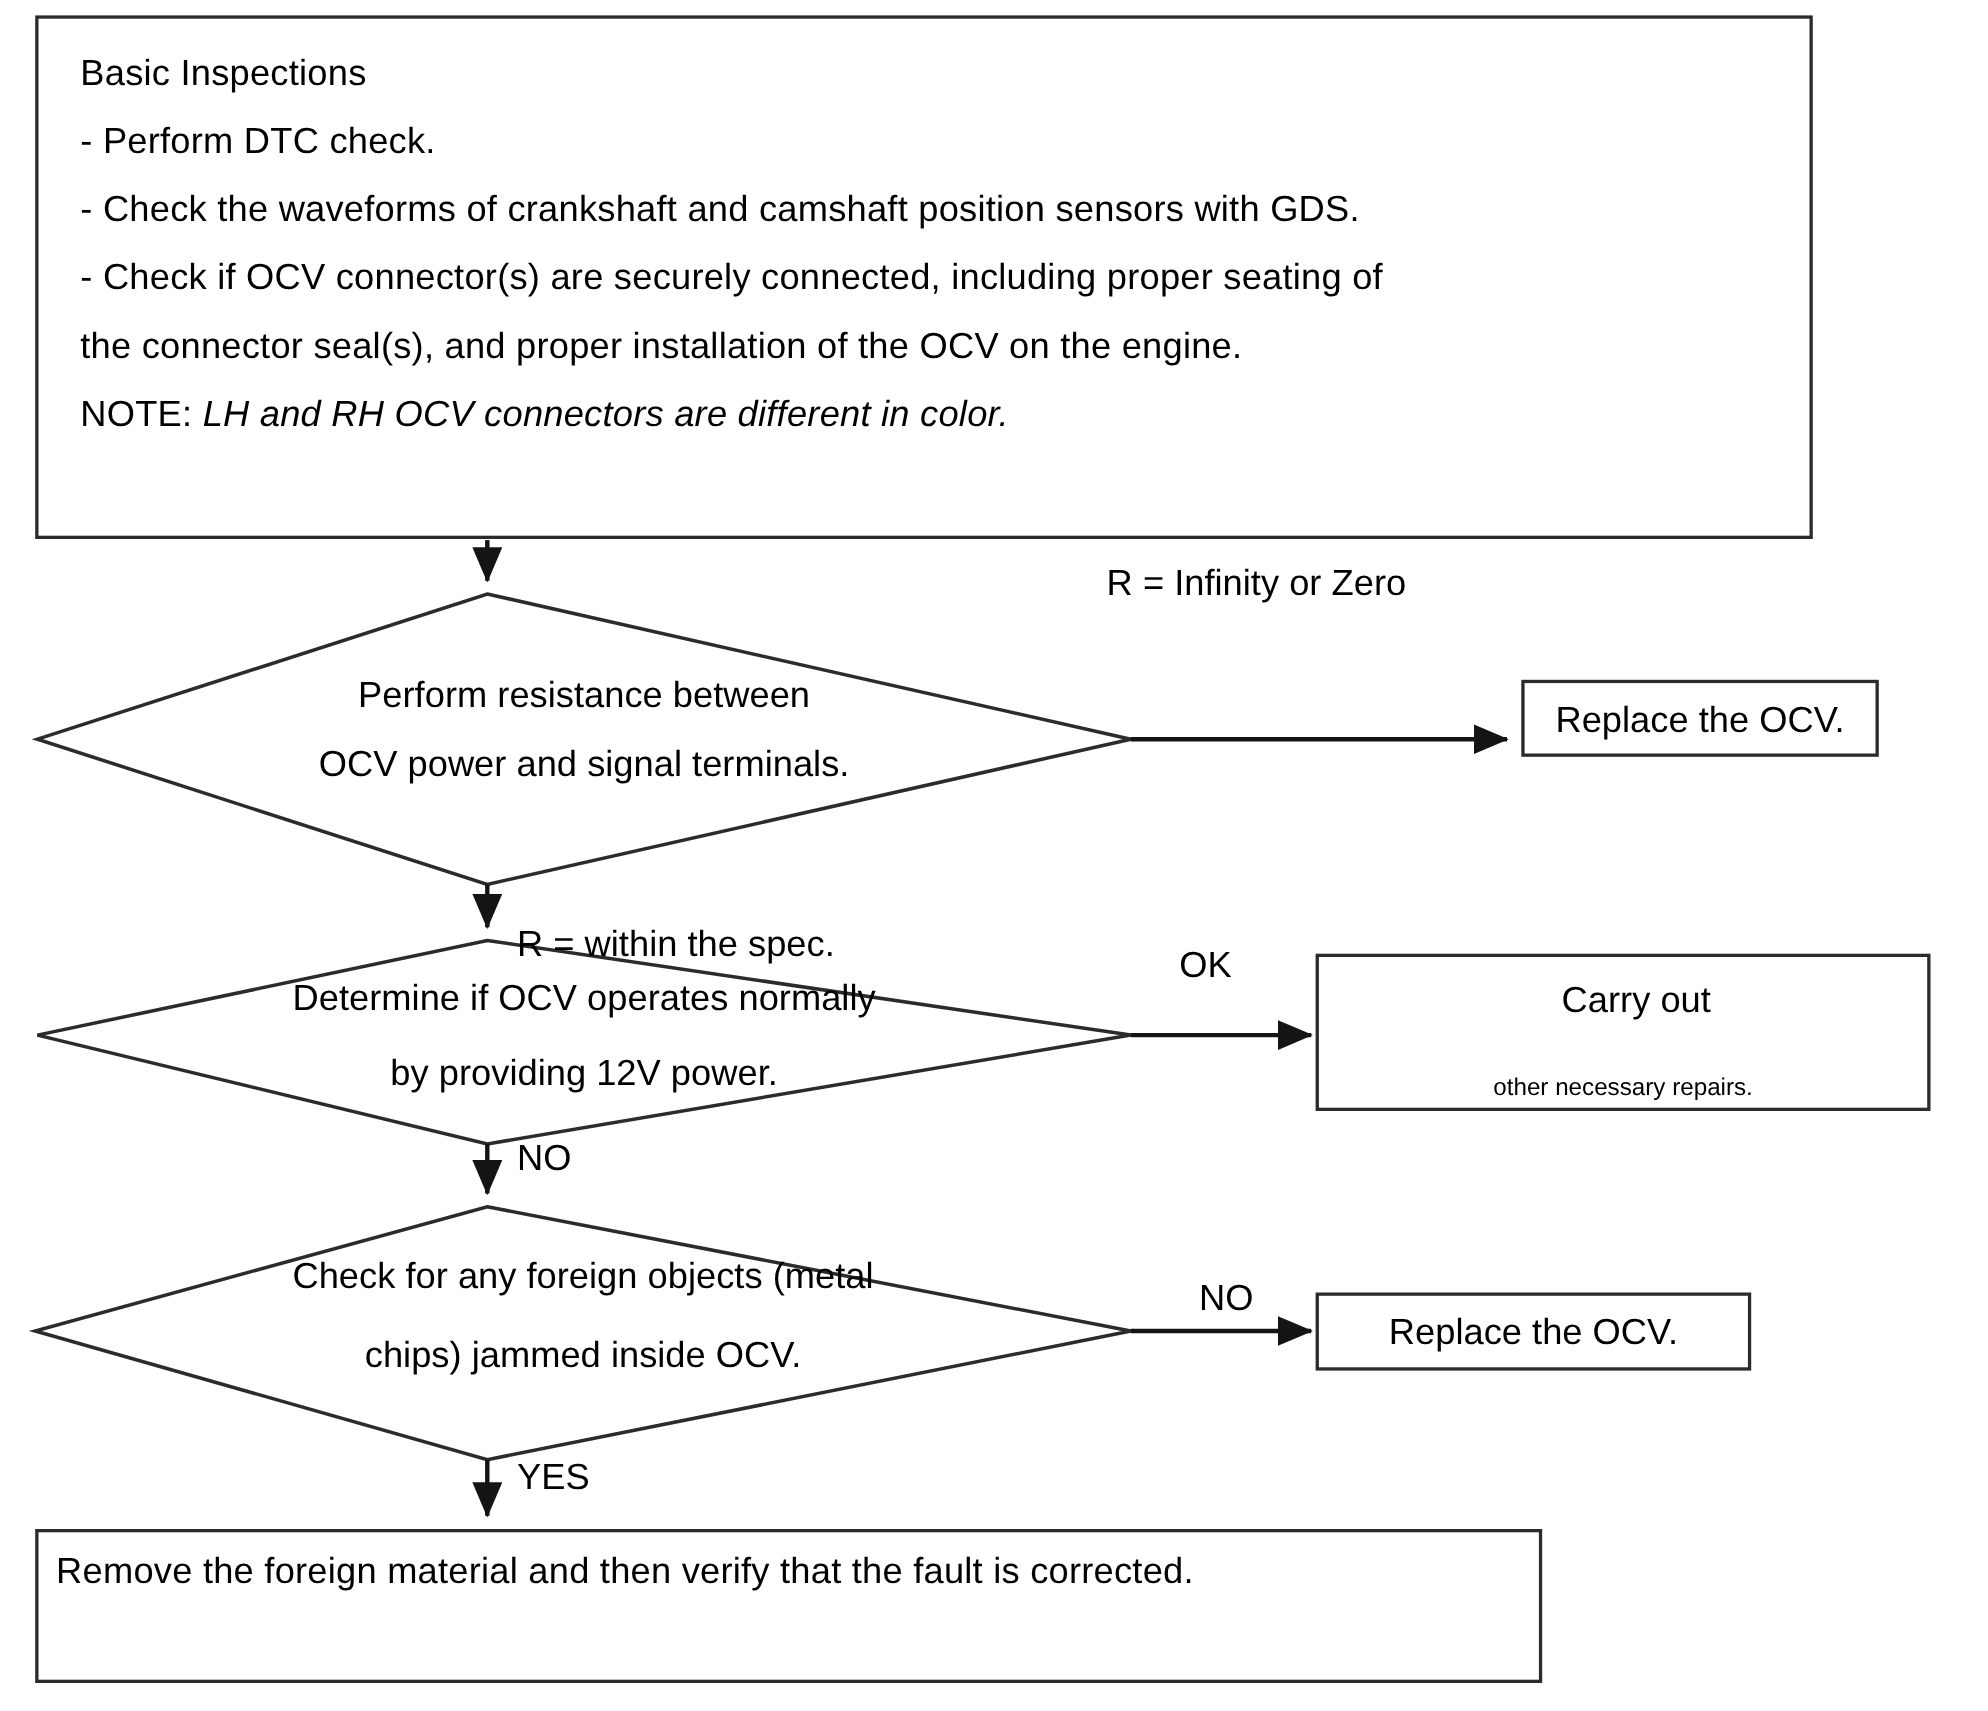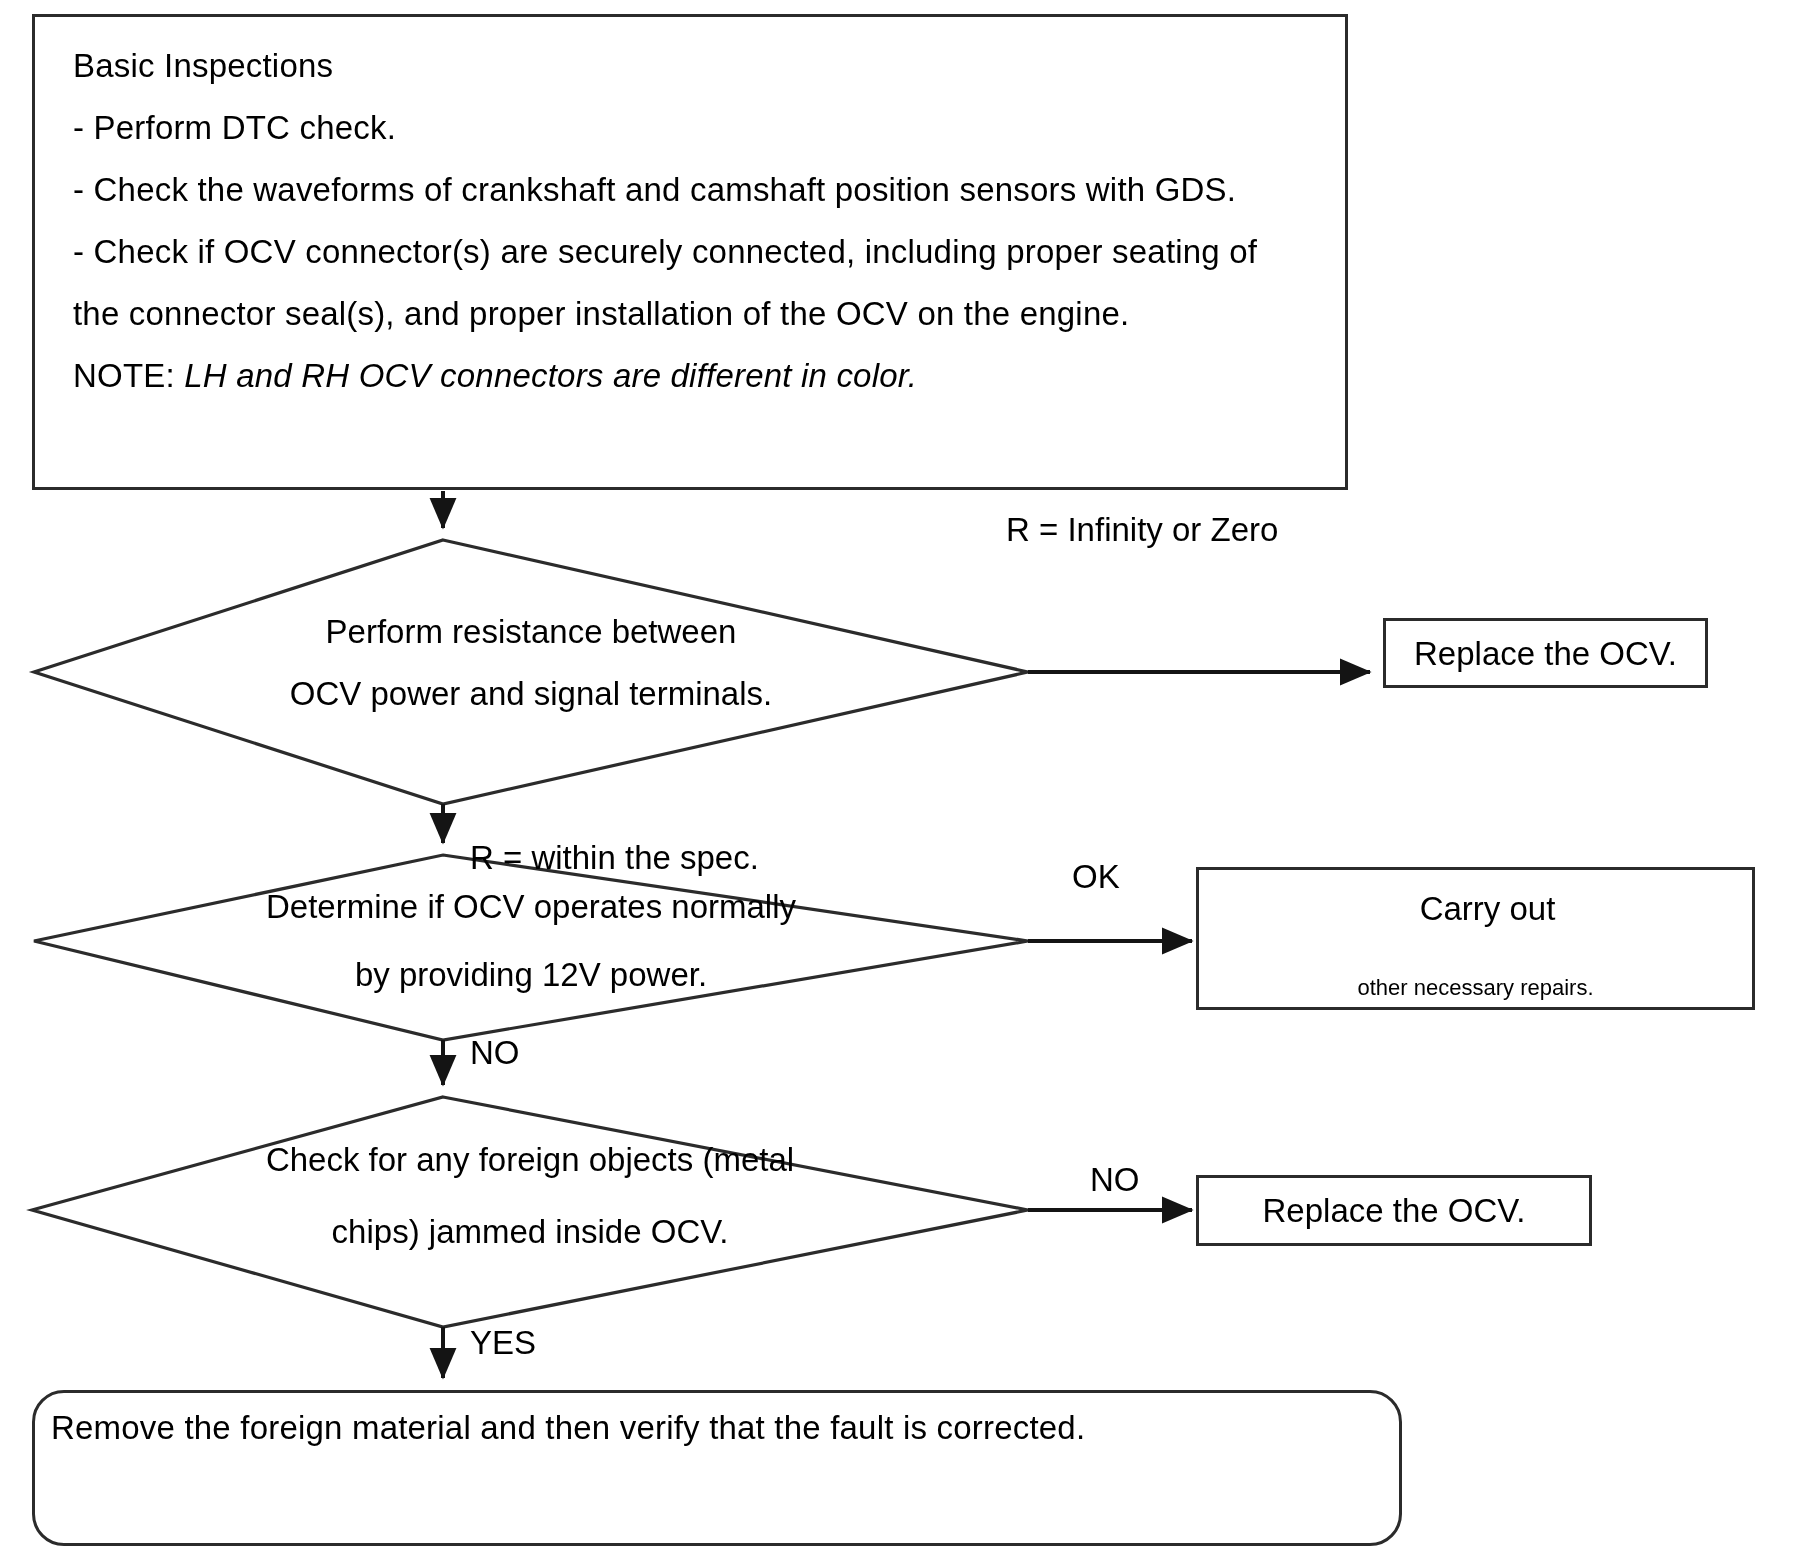--- a/index.html
+++ b/index.html
@@ -92,21 +92,21 @@
 
     <line x1="443" y1="1040" x2="443" y2="1085" stroke="#141414" stroke-width="4" marker-end="url(#arrowhead)"></line>
 
     <polygon points="443,1097 1028,1210 443,1327 32,1210" fill="none" stroke="#2b2b2b" stroke-width="3.2"></polygon>
 
     <line x1="1028" y1="1210" x2="1192" y2="1210" stroke="#141414" stroke-width="4" marker-end="url(#arrowhead)"></line>
 
     <line x1="443" y1="1327" x2="443" y2="1378" stroke="#141414" stroke-width="4" marker-end="url(#arrowhead)"></line>
   </svg>
 
-  <div class="box" style="left:32px; top:14px; width:1316px; height:476px;">
+  <div class="box" style="left:32px; top:14px; width:1616px; height:476px;">
     <div class="para" style="position:absolute; left:38px; top:18px;">Basic Inspections</div>
     <div class="para" style="position:absolute; left:38px; top:80px;">- Perform DTC check.</div>
     <div class="para" style="position:absolute; left:38px; top:142px;">- Check the waveforms of crankshaft and camshaft position sensors with GDS.</div>
     <div class="para" style="position:absolute; left:38px; top:204px;">- Check if OCV connector(s) are securely connected, including proper seating of</div>
     <div class="para" style="position:absolute; left:38px; top:266px;">the connector seal(s), and proper installation of the OCV on the engine.</div>
     <div class="para" style="position:absolute; left:38px; top:328px;">
       <span>NOTE:</span><span>&nbsp;</span><span class="ital">LH and RH OCV connectors are different in color.</span>
     </div>
   </div>
 
@@ -143,17 +143,17 @@
   </div>
 
   <div class="edge-label" style="left:1090px; top:1162px;">NO</div>
 
   <div class="edge-label" style="left:470px; top:1325px;">YES</div>
 
   <div class="box" style="left:1196px; top:1175px; width:396px; height:71px;">
     <div class="box-text center-text" style="left:0; top:10px; width:100%; font-size:33px; line-height:46px;">Replace the OCV.</div>
   </div>
 
-  <div class="box" style="left:32px; top:1390px; width:1370px; height:156px;border-radius:32px;">
+  <div class="box" style="left:32px; top:1390px; width:1370px; height:140px;">
     <div class="para" style="position:absolute; left:16px; top:6px; line-height:58px;">Remove the foreign material and then verify that the fault is corrected.</div>
   </div>
 
 </div>
 
 </body></html>

